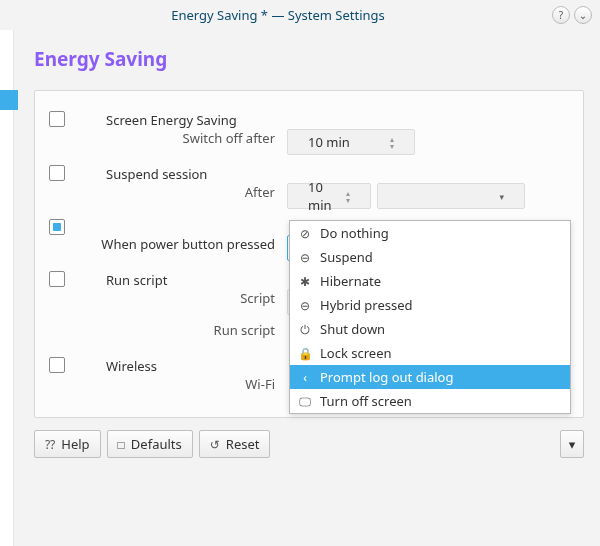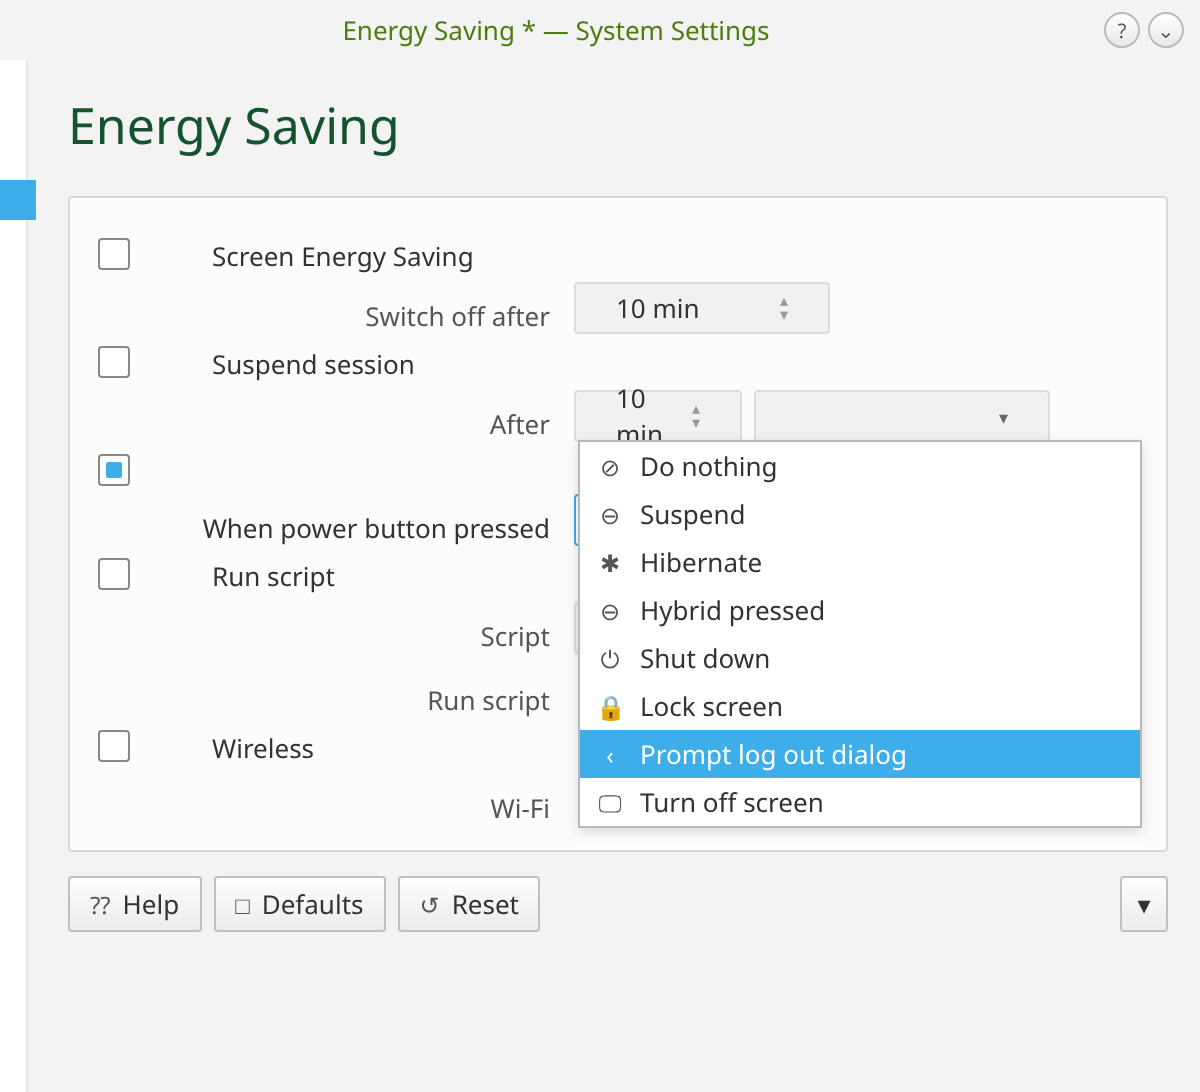--- a/index.html
+++ b/index.html
@@ -1,26 +1,26 @@
 <!DOCTYPE html>
 <html><head>
 <meta charset="utf-8">
 <style>
 * { box-sizing: border-box; margin: 0; padding: 0; font-family: "Noto Sans", "Segoe UI", Arial, sans-serif; font-size: 13px; color: #333; }
 body { background: #f3f3f3; width: 600px; height: 546px; overflow: hidden; position: relative; }
 .titlebar { display: flex; align-items: center; height: 30px; padding: 0 8px; }
-.titlebar-title { flex: 1; text-align: center; color: #4d7c0f; }
+.titlebar-title { flex: 1; text-align: center; color: #0c4a6e; }
 .titlebar-btn { width: 18px; height: 18px; border: 1px solid #bbb; border-radius: 50%; margin-left: 4px; display: flex; align-items: center; justify-content: center; font-size: 10px; background: linear-gradient(#fff,#e8e8e8); color: #555; }
 .layout { display: flex; height: calc(100% - 30px); }
 .sidebar { width: 18px; background: #fff; border-right: 1px solid #e5e5e5; position: relative; }
 .sidebar-sel { position: absolute; top: 60px; left: 0; width: 18px; height: 20px; background: #3daee9; }
 .main { flex: 1; padding: 10px 16px 0 20px; position: relative; }
-h1 { font-size: 25px; font-weight: 400; margin: 6px 0 18px 0; color: #14532d; }
+h1 { font-size: 19px; font-weight: 700; margin: 6px 0 18px 0; color: #8b5cf6; }
 .panel { background: #fcfcfc; border: 1px solid #d8d8d8; border-radius: 2px; padding: 14px 14px 10px 14px; position: relative; }
-.row { display: flex; align-items: flex-end; min-height: 30px; margin-bottom: 2px; }
+.row { display: flex; align-items: flex-start; min-height: 30px; margin-bottom: 2px; }
 .row .lbl { text-align: right; padding-right: 12px; color: #555; }
 .checkbox { width: 16px; height: 16px; border: 1px solid #888; border-radius: 2px; background: #fff; margin-right: 8px; display: inline-flex; align-items: center; justify-content: center; }
 .checkbox.checked::after { content: ""; width: 8px; height: 8px; background: #3daee9; border-radius: 1px; }
 .disabled { color: #aaa; }
 .spin, .combo, .txt { border: 1px solid #c8c8c8; background: #fff; border-radius: 2px; height: 26px; display: flex; align-items: center; padding: 0 20px; color: #555; }
 .spin { width: 128px; justify-content: space-between; }
 .spin.dis, .combo.dis, .txt.dis { background: #f1f1f1; color: #bbb; border-color: #dcdcdc; }
 .spin-arrows { font-size: 8px; line-height: 7px; color: #999; text-align: center; }
 .combo { width: 148px; justify-content: space-between; }
 .combo.wide { width: 282px; }

